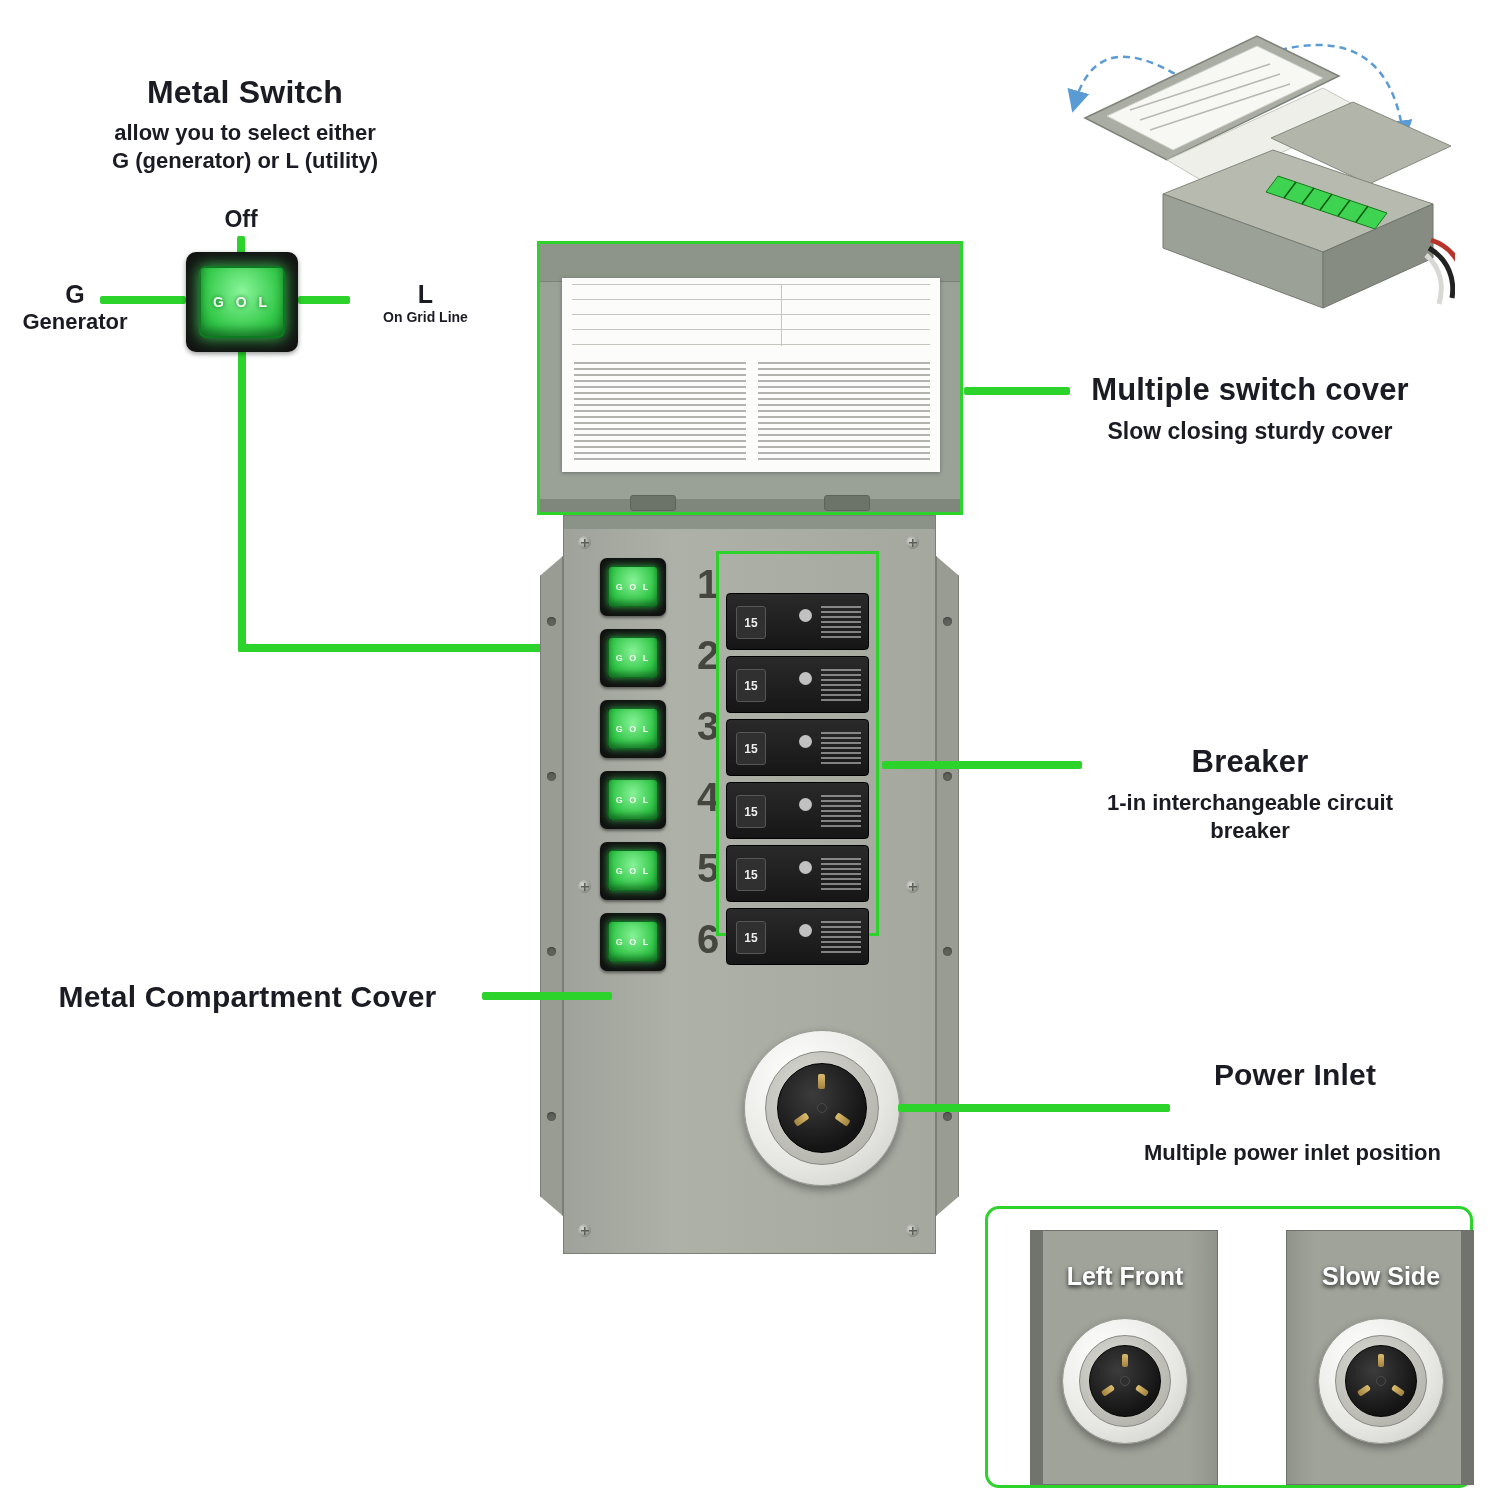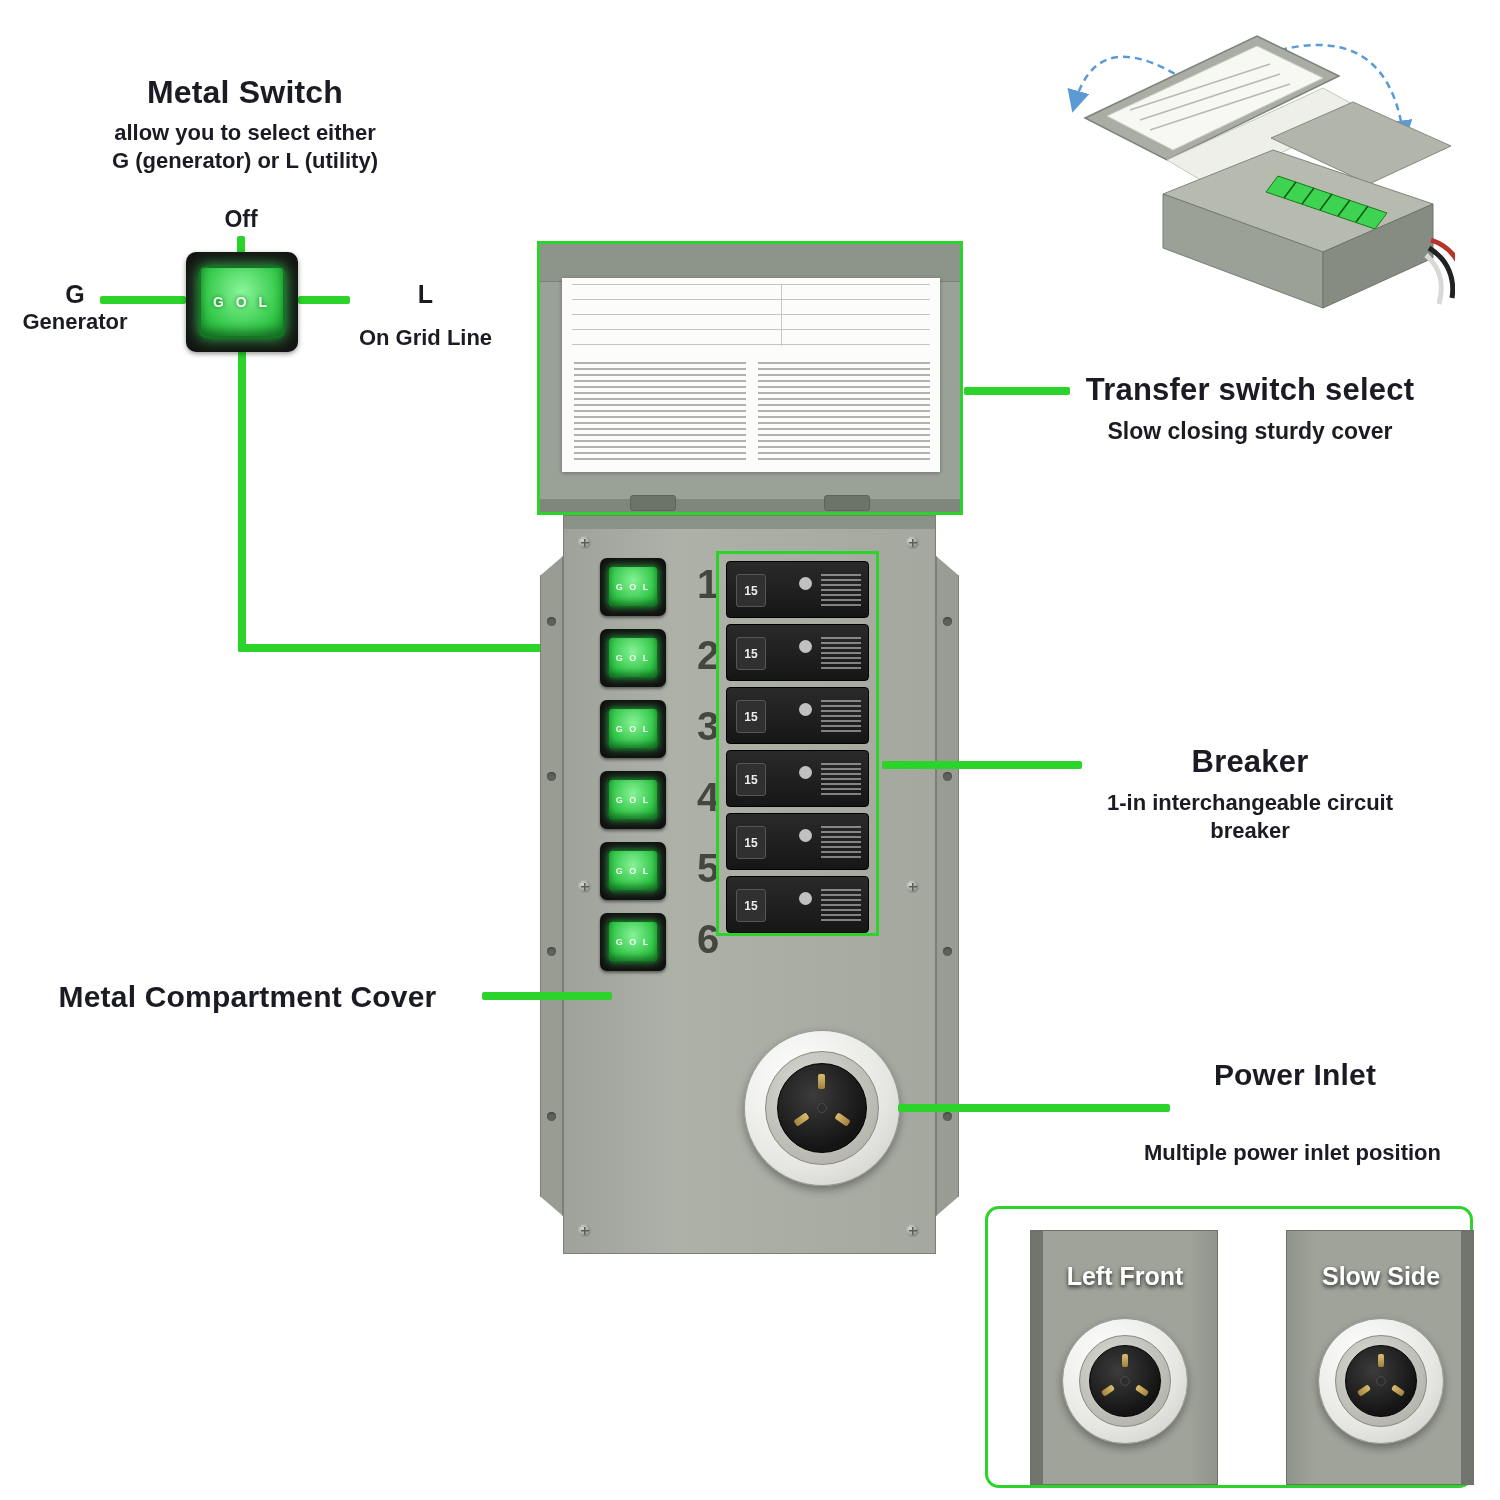--- a/index.html
+++ b/index.html
@@ -50,21 +50,21 @@
     background-image:linear-gradient(#5c5f58,#5c5f58),linear-gradient(#5c5f58,#5c5f58),radial-gradient(circle at 35% 35%, #d9d9d3, #8e918a 65%, #6f726b);
     background-size:8px 1.5px,1.5px 8px,100% 100%;background-position:center;background-repeat:no-repeat;}
 
   .sw{position:absolute;left:600px;width:66px;height:58px;background:#101010;border-radius:7px;box-shadow:0 2px 3px rgba(0,0,0,.45);}
   .sw .face{position:absolute;left:8px;top:8px;width:50px;height:41px;border-radius:4px;
     background:radial-gradient(ellipse at 50% 35%, #86f296, #32c648 65%, #179a2d);
     border:1px solid #0c6b1d;box-shadow:0 0 9px rgba(70,230,100,.7), inset 0 -4px 6px rgba(0,0,0,.35);
     display:flex;align-items:center;justify-content:center;color:#f0fff0;font-weight:700;font-size:9px;letter-spacing:2px;}
   .num{position:absolute;left:684px;width:48px;text-align:center;font-size:40px;font-weight:600;color:#45473f;}
 
-  .bk{position:absolute;left:7px;width:143px;height:57px;background:linear-gradient(180deg,#2a2a2a,#161616);border:1px solid #000;border-radius:4px;}
+  .bk{position:absolute;left:7px;width:143px;height:57px;background:linear-gradient(180deg,#2a2a2a,#161616);border:1px solid #000;border-radius:4px;margin-top:32px;}
   .bk .toggle{position:absolute;left:9px;top:12px;width:30px;height:33px;background:#303030;border:1px solid #565656;border-radius:3px;
     display:flex;align-items:center;justify-content:center;color:#ededed;font-size:12px;font-weight:700;}
   .bk .logo{position:absolute;left:72px;top:15px;width:13px;height:13px;border-radius:50%;background:#ddd;opacity:.85;}
   .bk .lines{position:absolute;left:94px;top:12px;width:40px;height:34px;opacity:.5;
     background:repeating-linear-gradient(180deg, rgba(255,255,255,.9) 0 2px, transparent 2px 5px);}
 
   .inlet{position:absolute;border-radius:50%;
     background:radial-gradient(circle at 35% 30%, #ffffff, #e6e6e2 60%, #c9c9c4);
     border:1px solid #9a9a94;box-shadow:0 4px 9px rgba(0,0,0,.35);}
   .inlet .metal{position:absolute;border-radius:50%;background:radial-gradient(circle at 40% 35%, #dcdcd6, #a9a9a2);border:1px solid #8a8a84;}
@@ -100,21 +100,21 @@
   <div class="sw-detail">
     <div class="rocker">G O L</div>
   </div>
 
   <div class="abs t-center" style="left:5px;top:280px;width:140px;">
     <div class="sub" style="font-size:25px;">G</div>
     <div class="sub" style="font-size:22px;">Generator</div>
   </div>
   <div class="abs t-center" style="left:348px;top:280px;width:155px;">
     <div class="sub" style="font-size:25px;">L</div>
-    <div class="sub" style="font-size:22px;margin-top:16px;">On Grid Line</div>
+    <div class="sub" style="font-size:14px;">On Grid Line</div>
   </div>
 
   <div class="gbox cover-box">
     <div class="cover-top"></div>
     <div class="paper">
       <div class="form"></div>
       <div class="formv"></div>
       <div class="col" style="left:12px;width:172px;"></div>
       <div class="col" style="left:196px;width:172px;"></div>
     </div>
@@ -211,21 +211,21 @@
     <div class="metal" style="left:20px;top:20px;right:20px;bottom:20px;"></div>
     <div class="face" style="left:32px;top:32px;right:32px;bottom:32px;">
       <div class="prong" style="left:50%;top:10px;margin-left:-4px;"></div>
       <div class="prong" style="left:20px;top:48px;transform:rotate(55deg);"></div>
       <div class="prong" style="right:20px;top:48px;transform:rotate(-55deg);"></div>
       <div class="hub"></div>
     </div>
   </div>
 
   <div class="gline" style="left:964px;top:387px;width:106px;height:8px;"></div>
-  <div class="abs hd t-center" style="left:1050px;top:372px;width:400px;font-size:31px;">Transfer switch select</div>
+  <div class="abs hd t-center" style="left:1050px;top:372px;width:400px;font-size:31px;">Multiple switch cover</div>
   <div class="abs desc t-center" style="left:1050px;top:418px;width:400px;font-size:23px;font-weight:700;">Slow closing sturdy cover</div>
 
   <div class="gline" style="left:882px;top:761px;width:200px;height:8px;"></div>
   <div class="abs hd t-center" style="left:1090px;top:744px;width:320px;font-size:31px;">Breaker</div>
   <div class="abs desc t-center" style="left:1060px;top:790px;width:380px;font-size:22px;">1-in interchangeable circuit</div>
   <div class="abs desc t-center" style="left:1060px;top:818px;width:380px;font-size:22px;">breaker</div>
 
   <div class="abs hd t-center" style="left:15px;top:980px;width:465px;font-size:30px;">Metal Compartment Cover</div>
   <div class="gline" style="left:482px;top:992px;width:130px;height:8px;"></div>
 

